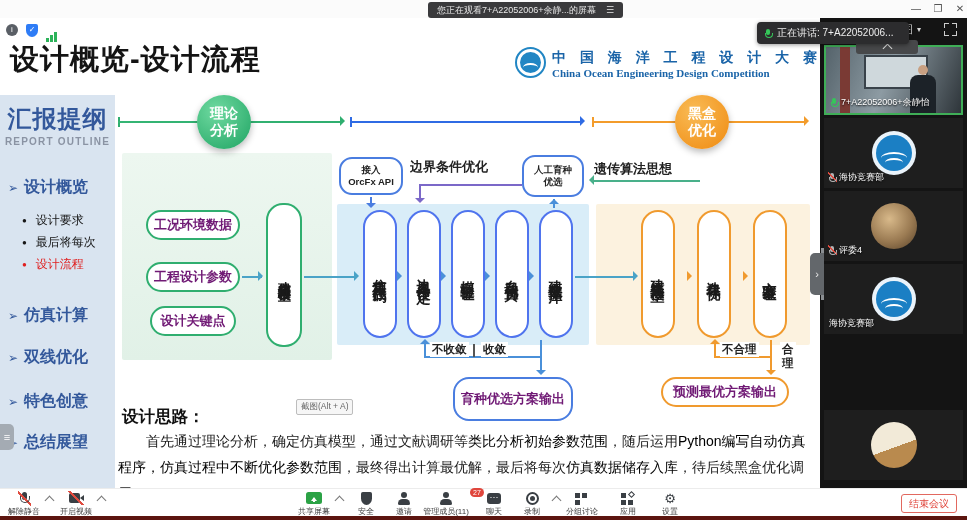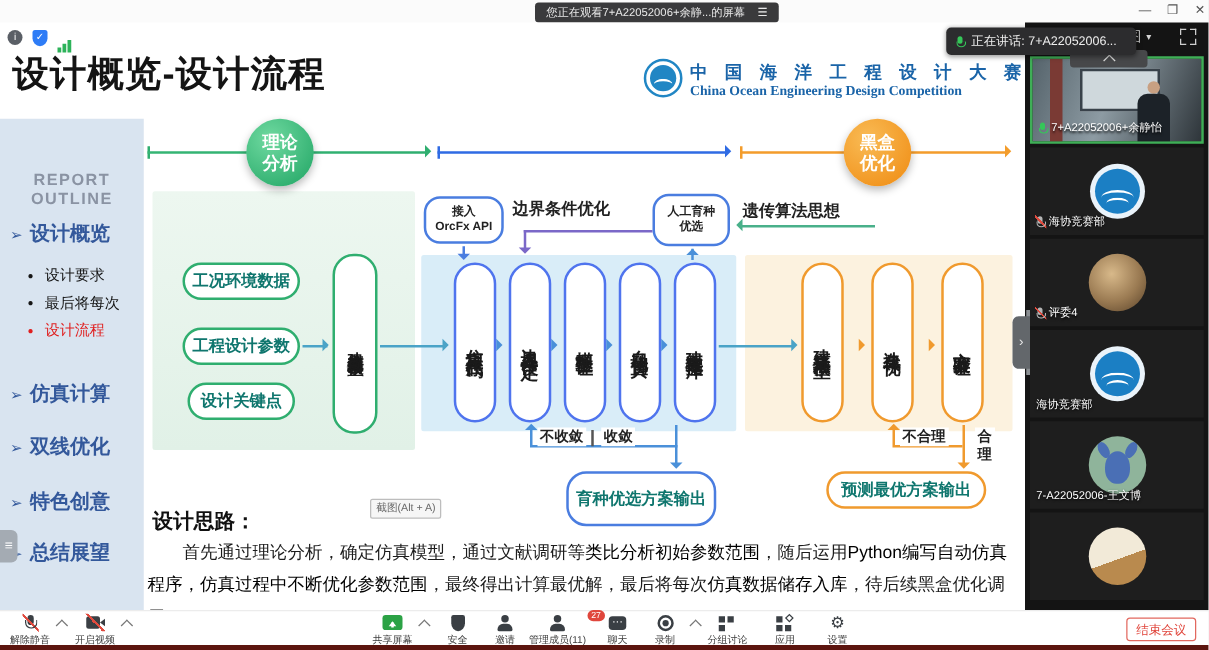--- a/index.html
+++ b/index.html
@@ -14,36 +14,36 @@
 .hdr-cn{position:absolute;left:552px;top:31px;font-size:14px;font-weight:700;color:#1a64a8;letter-spacing:5px;white-space:nowrap}
 .hdr-en{position:absolute;left:552px;top:49px;font-size:11px;font-weight:700;color:#1a64a8;font-family:"Liberation Serif",serif;white-space:nowrap}
 #hdr-logo{position:absolute;left:515px;top:29px;width:31px;height:31px;border-radius:50%;background:#fff;border:2px solid #2186c4;display:flex;align-items:center;justify-content:center}
 #hdr-logo i{width:21px;height:21px;border-radius:50%;background:#2186c4;position:relative;overflow:hidden}
 #hdr-logo i::after{content:"";position:absolute;left:3px;top:11px;width:15px;height:7px;border-top:2px solid #fff;border-radius:50%}
 
 .sico{position:absolute;top:6px}
 
 #sidebar{position:absolute;left:0;top:77px;width:115px;height:393px;background:#d9e4f0}
 #ob-title{position:absolute;left:0;width:115px;top:8px;text-align:center;font-size:24px;font-weight:600;color:#33589b;letter-spacing:1px}
-#ob-sub{position:absolute;left:0;width:115px;top:41px;text-align:center;font-size:13px;font-weight:700;color:#8a93a3;letter-spacing:1.2px}
+#ob-sub{position:absolute;left:0;width:115px;top:41px;text-align:center;font-size:10px;font-weight:700;color:#8a93a3;letter-spacing:1.2px}
 .osec{position:absolute;left:8px;display:flex;align-items:center;gap:6px;font-size:16px;font-weight:700;color:#33589b}
 .osec .mk{font-size:12px}
 .osub{position:absolute;left:22px;display:flex;align-items:center;gap:9px;font-size:12px;color:#161616}
 .osub .mk{font-size:8px}
 .osub.active{color:#e01f1f}
 
 .stage{position:absolute;width:54px;height:54px;border-radius:50%;color:#fff;font-weight:700;font-size:14px;display:flex;align-items:center;justify-content:center;text-align:center;line-height:17px;box-shadow:0 3px 7px rgba(0,0,0,.28);z-index:3}
 .stage span{display:block;width:31px}
 .hline{position:absolute;height:2px;z-index:1}
 .vline{position:absolute;width:2px;z-index:1}
 .tick{position:absolute;width:2px;height:10px;z-index:1}
 .arr{position:absolute;width:0;height:0;border:5px solid transparent;z-index:2}
 
 .panel{position:absolute;border-radius:2px}
-.hpill{position:absolute;background:#fff;border-radius:16px;display:flex;align-items:center;justify-content:center;font-weight:700;font-size:13px;color:#0f766e;white-space:nowrap}
+.hpill{position:absolute;background:#fff;border-radius:16px;display:flex;align-items:center;justify-content:center;font-weight:700;font-size:13px;color:#701a75;white-space:nowrap}
 .vpill{position:absolute;background:#fff;border-radius:17px;display:flex;align-items:center;justify-content:center;writing-mode:vertical-rl;text-orientation:upright;font-weight:700;font-size:14px;color:#1a1a1a;letter-spacing:2px}
 .flbox{position:absolute;background:#fff;border:2px solid #4a7de0;border-radius:13px;display:flex;flex-direction:column;align-items:center;justify-content:center;font-size:9.5px;font-weight:700;color:#222;line-height:12px;z-index:3}
 .fllabel{position:absolute;font-size:13px;font-weight:700;color:#222;white-space:nowrap;z-index:3}
 .sml{position:absolute;font-size:11.5px;font-weight:700;color:#222;background:#fff;padding:0 2px;z-index:3;white-space:nowrap}
 
 #idea-title{position:absolute;left:122px;top:388px;font-size:16.5px;font-weight:700;color:#111}
 #idea-p{position:absolute;left:118px;top:410px;width:700px;font-size:14px;line-height:26px;color:#1c1c1c;text-indent:2em}
 #idea-p .red{color:#000000}
 #shot-tip{position:absolute;left:296px;top:381px;font-size:8.5px;color:#666;background:#f6f6f6;border:1px solid #bdbdbd;border-radius:2px;padding:1px 4px}
 #side-handle{position:absolute;left:0;top:406px;width:14px;height:26px;background:#a4abb3;border-radius:0 5px 5px 0;color:#fff;font-size:11px;display:flex;align-items:center;justify-content:center}
@@ -124,20 +124,21 @@
 
     <div id="slide-title">设计概览-设计流程</div>
 
     <div id="hdr-logo">
         <i></i>
       </div>
     <div class="hdr-cn">中 国 海 洋 工 程 设 计 大 赛</div>
     <div class="hdr-en">China Ocean Engineering Design Competition</div>
 
     <div id="sidebar">
+      <div id="ob-title">汇报提纲</div>
       <div id="ob-sub">REPORT OUTLINE</div>
       <div class="osec" style="top:82px">
           <span class="mk">➢</span>
           <span>设计概览</span>
         </div>
       <div class="osub" style="top:117px">
           <span class="mk">●</span>
           <span>设计要求</span>
         </div>
       <div class="osub" style="top:139px">
@@ -318,30 +319,20 @@
         <div style="width:36px;height:36px;border-radius:50%;background:#1b7fc4;position:relative;overflow:hidden">
           <div style="position:absolute;left:5px;top:17px;width:26px;height:12px;border-top:2.5px solid #fff;border-radius:50%"></div>
           <div style="position:absolute;left:9px;top:23px;width:18px;height:9px;border-top:2px solid #fff;border-radius:50%"></div>
         </div>
       </div>
       <div class="vlabel">
           <span>海协竞赛部</span>
         </div>
     </div>
 
-    <div class="vtile" style="top:319px">
-      <div class="avcirc" style="width:46px;height:46px;background:#8fb49b;overflow:hidden">
-        <div style="position:absolute;left:13px;top:12px;width:20px;height:26px;border-radius:50% 50% 45% 45%;background:#4a6fb5"></div>
-        <div style="position:absolute;left:8px;top:4px;width:8px;height:14px;border-radius:50%;background:#4a6fb5;transform:rotate(-30deg)"></div>
-        <div style="position:absolute;left:30px;top:4px;width:8px;height:14px;border-radius:50%;background:#4a6fb5;transform:rotate(30deg)"></div>
-      </div>
-      <div class="vlabel">
-          <span>7-A22052006-王文博</span>
-        </div>
-    </div>
 
     <div class="vtile" style="top:392px">
       <div class="avcirc" style="width:46px;height:46px;background:linear-gradient(160deg,#f2ead8 54%,#b98a4e 54%)"></div>
     </div>
   </div>
 
   <div id="caretpill">
       <div class="chev" style="border-color:#ddd;margin-top:3px"></div>
     </div>
   <div id="toast">

